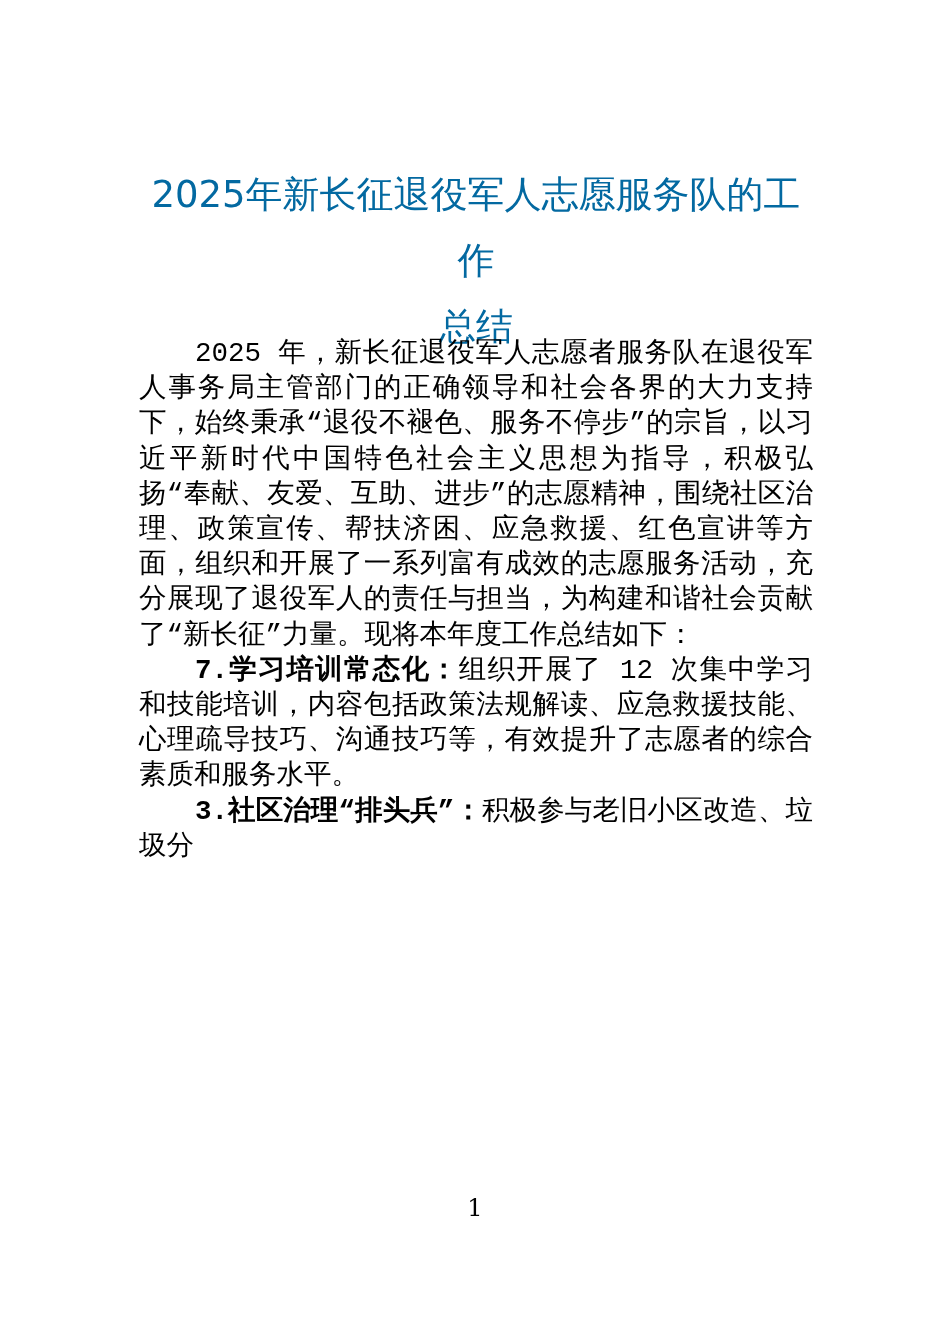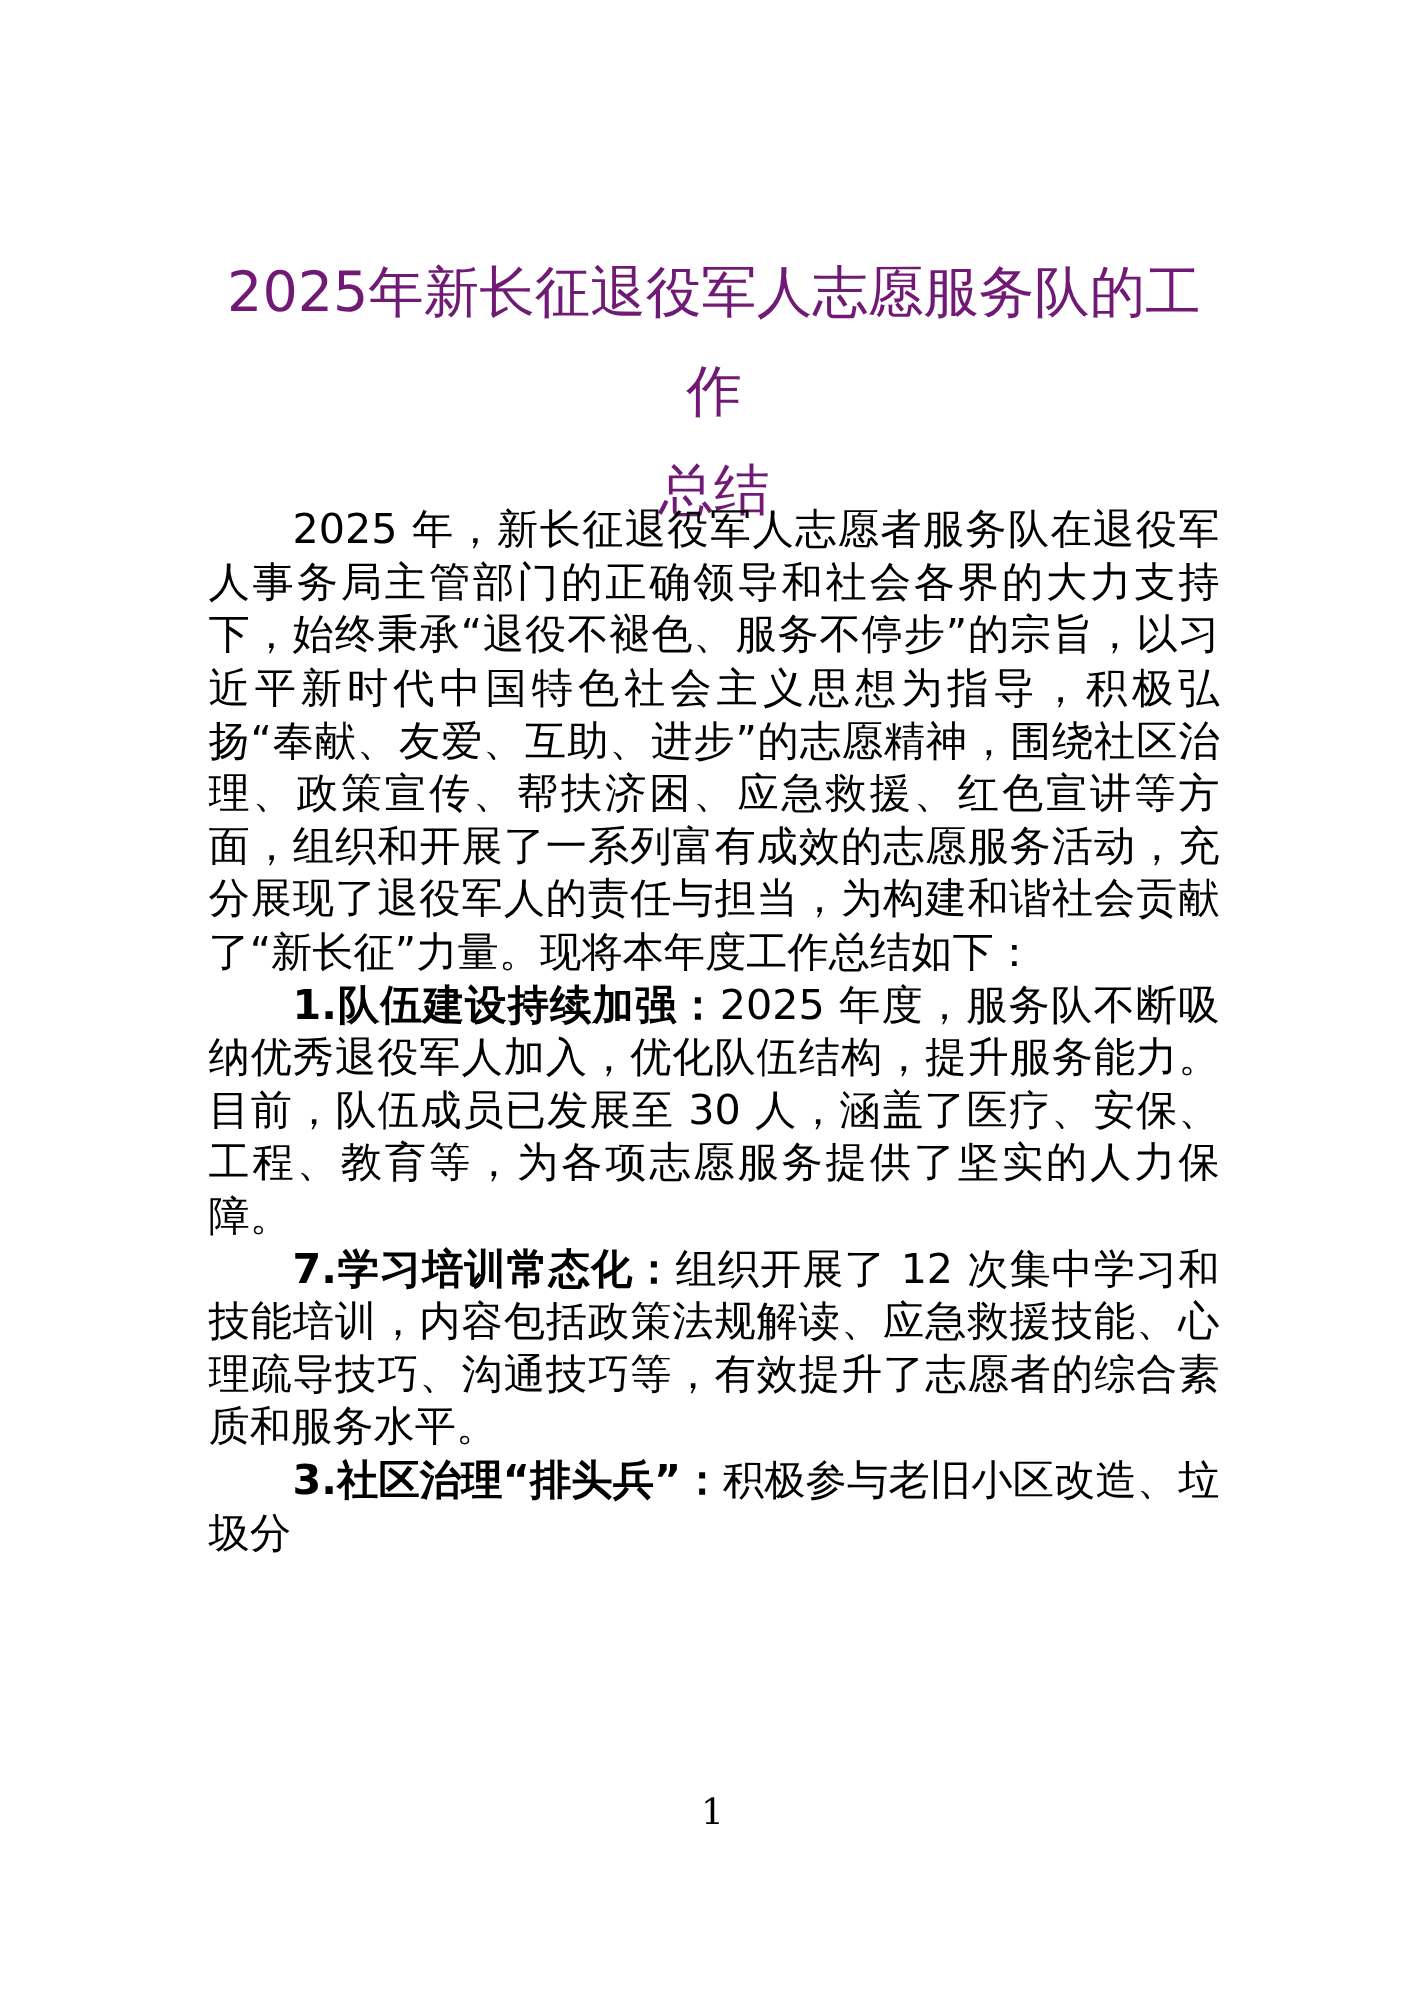--- a/index.html
+++ b/index.html
@@ -28,41 +28,42 @@
   .doc-title {
     position: absolute;
     left: 138px;
     top: 162px;
     width: 676px;
     text-align: center;
     font-size: 37px;
     line-height: 66px;
     font-weight: 400;
     letter-spacing: 0px;
-    color: #701a75;
+    color: #0369a1;
   }
 
   .body-block {
     position: absolute;
     left: 139px;
     top: 336px;
     width: 674px;
   }
 
   p.para {
     margin: 0;
     padding: 0;
     font-size: 27.5px;
     line-height: 35.2px;
     text-align: justify;
     text-justify: inter-character;
     text-align-last: left;
     color: #000000;
     font-weight: 400;
     word-break: break-all;
+    font-family: Liberation Mono, monospace;
   }
 
   p.indent {
     text-indent: 56px;
   }
 
   p.para b,
   p.para strong {
     font-weight: 700;
   }
@@ -84,20 +85,19 @@
 
 <div class="page">
 
   <div class="doc-title">
     <div>2025年新长征退役军人志愿服务队的工作</div>
     <div>总结</div>
   </div>
 
   <div class="body-block">
       <p class="para indent"><span>2025 年，新长征退役军人志愿者服务队在退役军人事务局主管部门的正确领导和社会各界的大力支持下，始终秉承“退役不褪色、服务不停步”的宗旨，以习近平新时代中国特色社会主义思想为指导，积极弘扬“奉献、友爱、互助、进步”的志愿精神，围绕社区治理、政策宣传、帮扶济困、应急救援、红色宣讲等方面，组织和开展了一系列富有成效的志愿服务活动，充分展现了退役军人的责任与担当，为构建和谐社会贡献了“新长征”力量。现将本年度工作总结如下：</span></p>
-      <p class="para indent"><b>1.队伍建设持续加强：</b><span>2025 年度，服务队不断吸纳优秀退役军人加入，优化队伍结构，提升服务能力。目前，队伍成员已发展至 30 人，涵盖了医疗、安保、工程、教育等，为各项志愿服务提供了坚实的人力保障。</span></p>
       <p class="para indent"><b>7.学习培训常态化：</b><span>组织开展了 12 次集中学习和技能培训，内容包括政策法规解读、应急救援技能、心理疏导技巧、沟通技巧等，有效提升了志愿者的综合素质和服务水平。</span></p>
       <p class="para indent"><b>3.社区治理“排头兵”：</b><span>积极参与老旧小区改造、垃圾分</span></p>
     </div>
 
   <div class="page-number">1</div>
 
 </div>
 
 </body></html>

